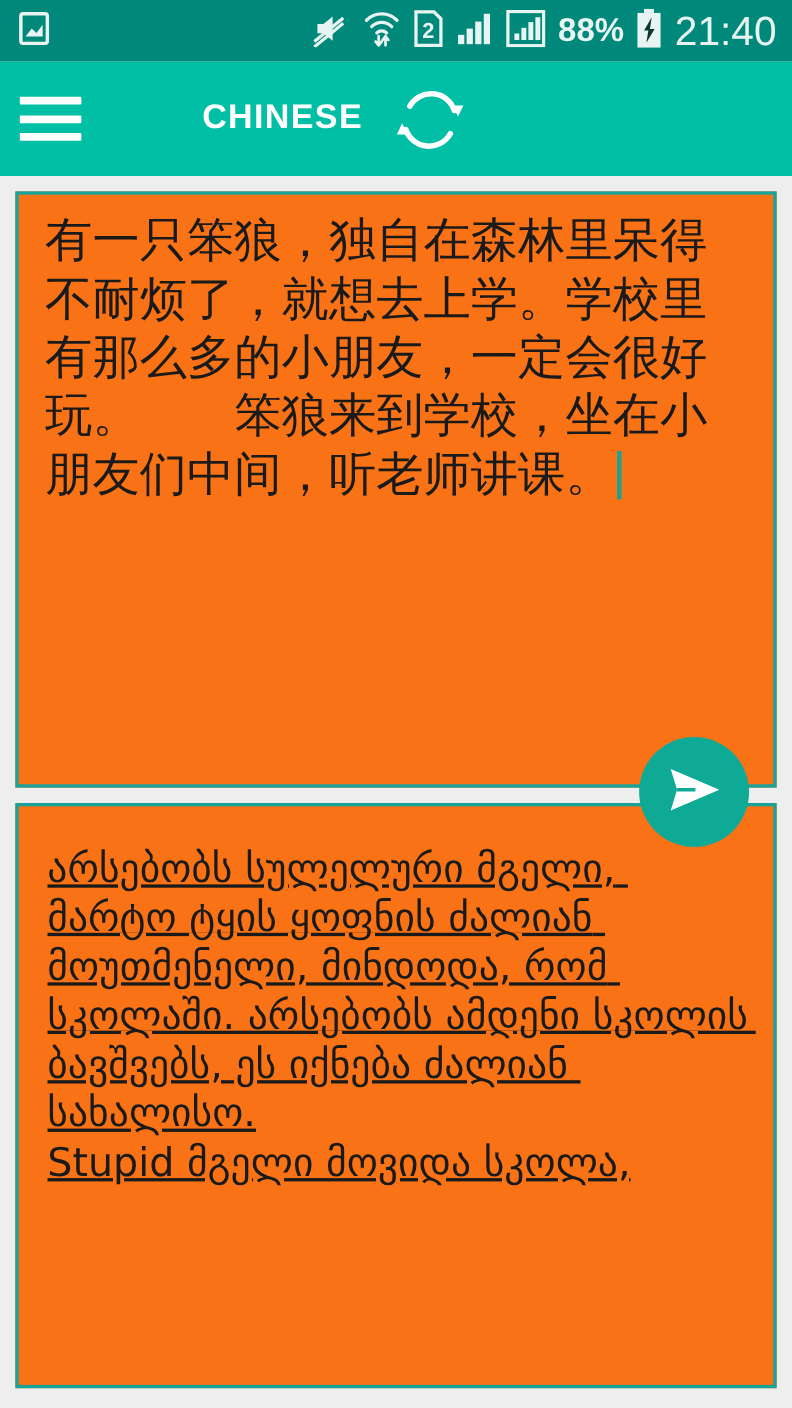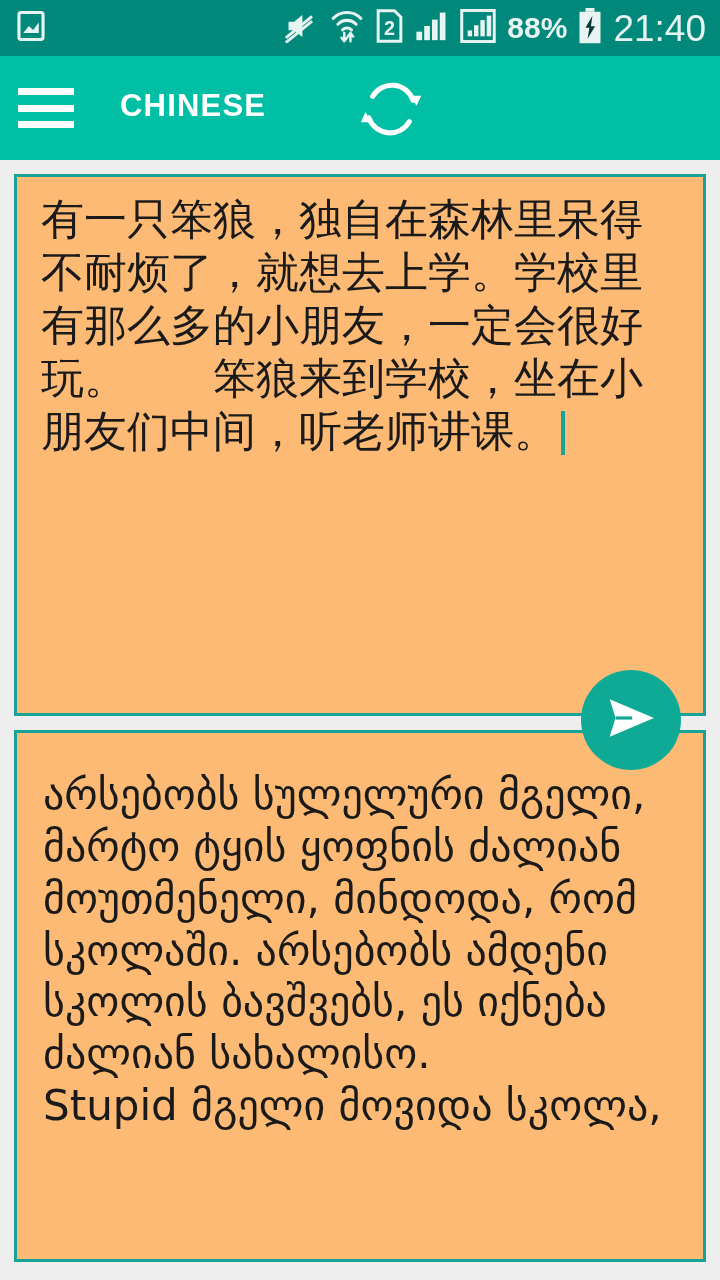--- a/index.html
+++ b/index.html
@@ -31,53 +31,53 @@
     position:absolute; left:0; top:56px; width:720px; height:104px;
     background:#00bfa5; display:flex; align-items:center;
   }
   .hamburger{
     width:56px; height:40px; margin-left:18px; display:flex;
     flex-direction:column; justify-content:space-between; cursor:pointer;
   }
   .hamburger span{ display:block; height:7px; background:#ffffff; border-radius:1px; }
   .lang{
     color:#ffffff; font-size:31px; font-weight:bold; letter-spacing:1.2px;
-    text-align:left; font-family:"Liberation Sans", sans-serif;
+    text-align:right; font-family:"Liberation Sans", sans-serif;
   }
   .lang-src{ position:absolute; left:120px; width:210px; top:88px; }
   .lang-dst{ position:absolute; left:440px; width:260px; top:88px; }
   .swap-btn{
     position:absolute; left:352px; top:78px; width:78px; height:62px;
     display:flex; align-items:center; justify-content:center; cursor:pointer;
   }
 
   
   .card{
     position:absolute; left:14px; width:692px;
-    background:#fdba74; border:3px solid #17a398;
+    background:#f97316; border:3px solid #17a398;
   }
   #source-card{ top:174px; height:542px; }
   #target-card{ top:730px; height:532px; }
 
   .src-text{
     position:absolute; left:24px; top:16px; right:18px;
     font-size:43px; line-height:1.23; color:#1a1a1a;
     font-family:"DejaVu Sans", sans-serif;
     white-space:pre-wrap; word-break:break-all;
   }
   .caret{
     display:inline-block; width:4px; height:44px; background:#17a398;
     vertical-align:-9px; margin-left:4px;
   }
 
   .tgt-text{
     position:absolute; left:26px; top:36px; right:16px;
-    font-size:42px; line-height:1.235; color:#1a1a1a;
+    font-size:36px; line-height:1.235; color:#1a1a1a;
     font-family:"DejaVu Sans", sans-serif;
-    white-space:pre-wrap; overflow:hidden; height:390px;
+    white-space:pre-wrap; overflow:hidden; height:390px;text-decoration:underline;
   }
 
   
   .fab-row{ position:absolute; display:flex; }
   .circ{
     background:#17a891; border-radius:50%;
     display:flex; align-items:center; justify-content:center; cursor:pointer;
   }
   #source-actions{ left:194px; top:610px; gap:42px; }
   #source-actions .circ{ width:82px; height:82px; }

